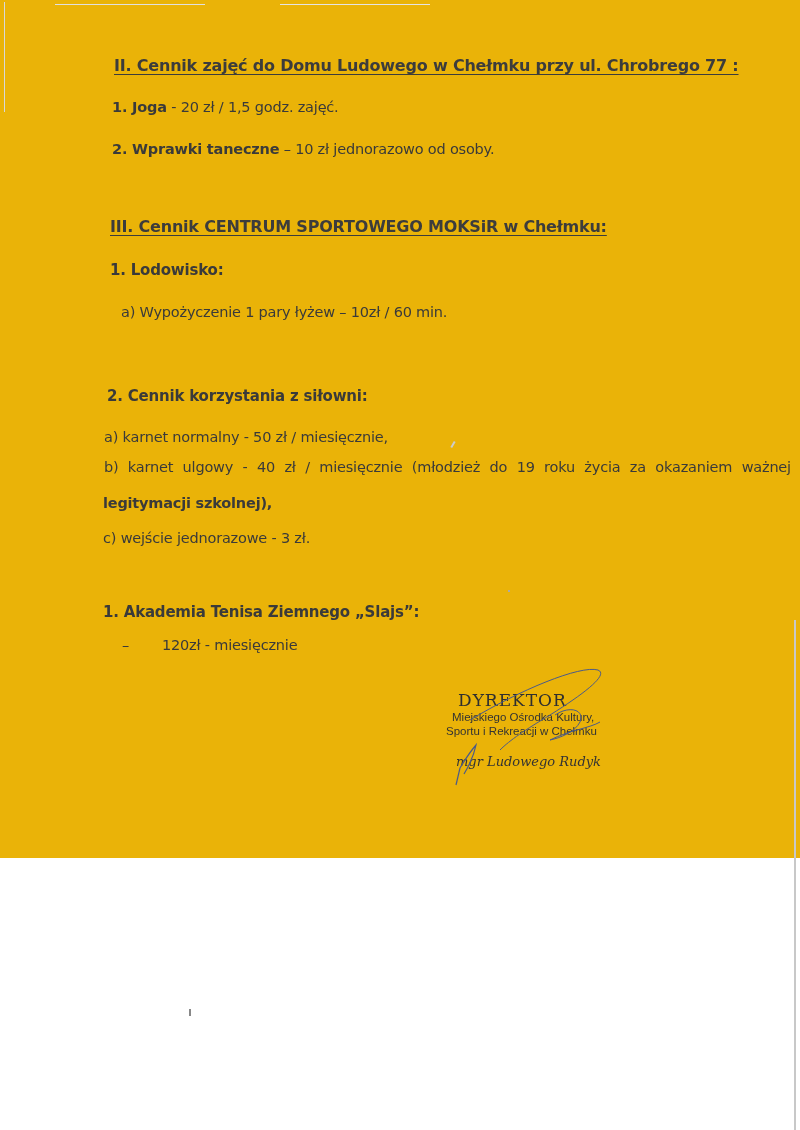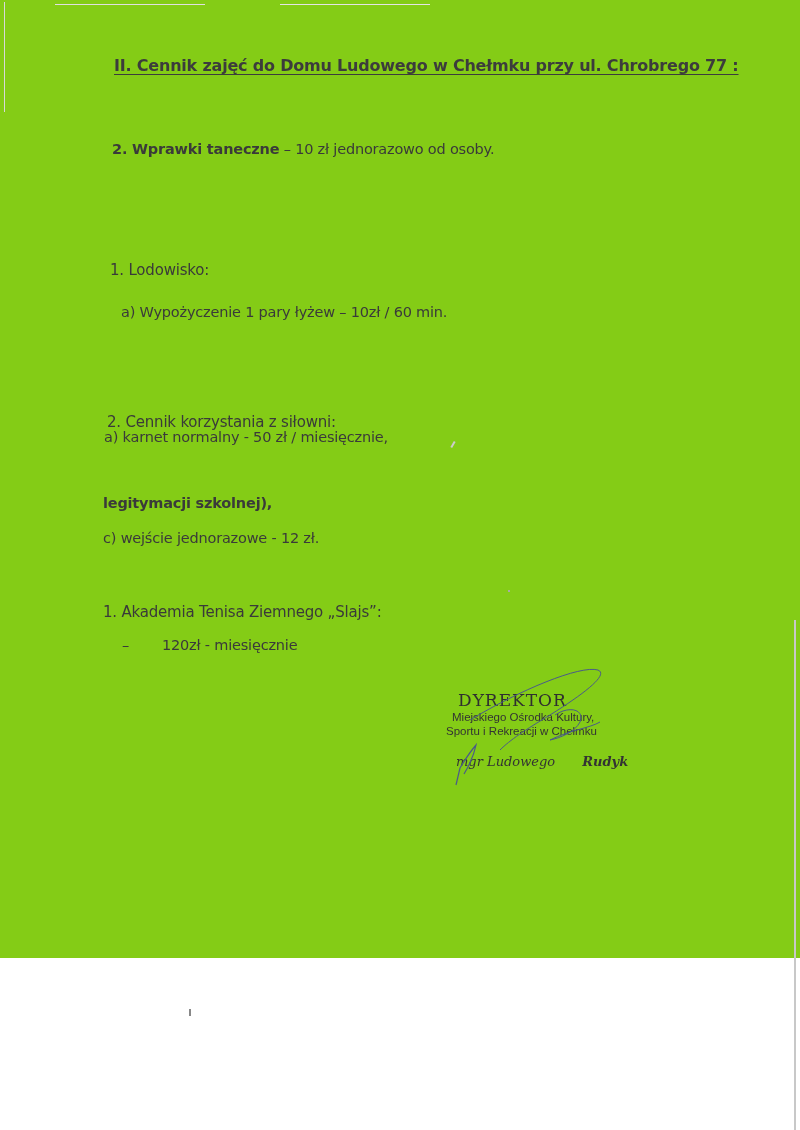--- a/index.html
+++ b/index.html
@@ -11,22 +11,22 @@
       width: 800px;
       height: 1130px;
       position: relative;
       overflow: hidden;
       font-family: "DejaVu Sans", sans-serif;
       color: #3a3a3a;
     }
     .page {
       position: absolute;
       left: 0; top: 0;
-      width: 800px; height: 958px;
-      background: #84cc16;
+      width: 800px; height: 858px;
+      background: #eab308;
     }
     
     .edge-top-left { position:absolute; left:55px; top:4px; width:150px; height:1px; background:#e0e0e0; }
     .edge-top-right { position:absolute; left:280px; top:4px; width:150px; height:1px; background:#e4e4e4; }
     .edge-left { position:absolute; left:4px; top:2px; width:1px; height:110px; background:#d8d8d8; }
     .edge-right { position:absolute; left:794px; top:620px; width:2px; height:510px; background:#c8c8c8; }
 
     .line {
       position: absolute;
       white-space: nowrap;
@@ -36,21 +36,21 @@
     .line .bold { font-weight: bold; }
     .heading {
       font-weight: bold;
       font-size: 16px;
       text-decoration: underline;
       text-underline-offset: 3px;
       text-decoration-thickness: 1px;
       color: #3c3c3c;
     }
     .subheading {
-      font-weight: normal;
+      font-weight: bold;
       font-size: 15px;
     }
     .dash { display:inline-block; width:40px; }
 
     
     .stamp {
       position: absolute;
       left: 450px;
       top: 690px;
       width: 180px;
@@ -73,53 +73,58 @@
     }
     .stamp-name {
       position: absolute;
       left: 6px; top: 64px;
       font-family: "DejaVu Serif", serif;
       font-style: italic;
       font-size: 13px;
       color: #333;
       white-space: nowrap;
     }
-    .stamp-name b { font-weight: bold; margin-left: 23px; }
+    .stamp-name b { font-weight: normal; }
     .sig-svg {
       position: absolute;
       left: 430px; top: 660px;
       width: 200px; height: 140px;
       pointer-events: none;
     }
     .speck { position:absolute; background:#aaa; }
   </style>
 </head>
 <body>
 
 <div class="page">
   <div class="edge-top-left"></div>
   <div class="edge-top-right"></div>
   <div class="edge-left"></div>
   <div class="edge-right"></div>
 
   <div class="line heading" style="left:114px; top:56px;">II. Cennik zajęć do Domu Ludowego w Chełmku przy ul. Chrobrego 77 :</div>
 
+  <div class="line" style="left:112px; top:99px;">
+    <span class="bold">1. Joga</span><span> - 20 zł / 1,5 godz. zajęć.</span>
+  </div>
 
   <div class="line" style="left:112px; top:141px;">
     <span class="bold">2. Wprawki taneczne</span><span> – 10 zł  jednorazowo od osoby.</span>
   </div>
 
+  <div class="line heading" style="left:110px; top:217px;">III. Cennik CENTRUM SPORTOWEGO MOKSiR w Chełmku:</div>
 
   <div class="line subheading" style="left:110px; top:261px;">1. Lodowisko:</div>
   <div class="line" style="left:121px; top:304px;text-align:right;">a) Wypożyczenie 1 pary łyżew – 10zł / 60 min.</div>
 
-  <div class="line subheading" style="left:107px; top:387px;margin-top:26px;">2. Cennik korzystania z siłowni:</div>
+  <div class="line subheading" style="left:107px; top:387px;">2. Cennik korzystania z siłowni:</div>
   <div class="line" style="left:104px; top:429px;">a) karnet normalny - 50 zł / miesięcznie,</div>
+  <div class="line" style="left:104px; top:459px; word-spacing:5px;">b) karnet ulgowy - 40 zł / miesięcznie (młodzież do 19 roku życia za okazaniem ważnej</div>
   <div class="line" style="left:103px; top:495px;font-weight:bold;">legitymacji szkolnej),</div>
-  <div class="line" style="left:103px; top:530px;">c) wejście jednorazowe - 12 zł.</div>
+  <div class="line" style="left:103px; top:530px;">c) wejście jednorazowe - 3 zł.</div>
 
   <div class="line subheading" style="left:103px; top:603px;">1. Akademia Tenisa Ziemnego „Slajs”:</div>
   <div class="line" style="left:122px; top:637px;">
     <span class="dash">–</span><span>120zł - miesięcznie</span>
   </div>
 
   <div class="speck" style="left:452px; top:441px; width:2px; height:7px; transform:rotate(30deg); background:#ccc;"></div>
   <div class="speck" style="left:508px; top:590px; width:2px; height:2px;"></div>
   <div class="speck" style="left:189px; top:1009px; width:2px; height:7px; background:#888;"></div>
 

